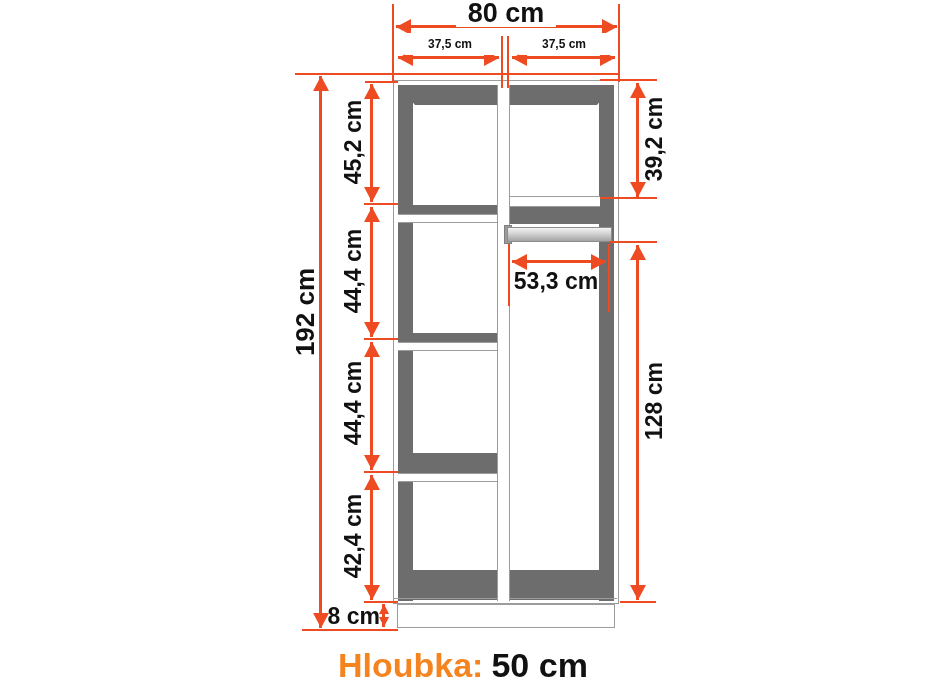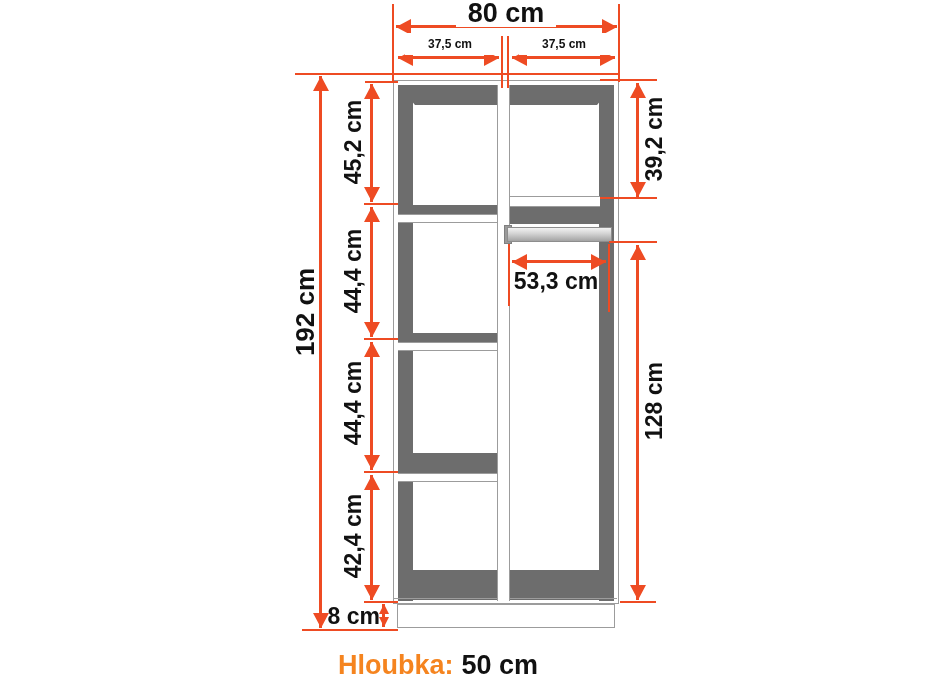--- a/index.html
+++ b/index.html
@@ -59,21 +59,21 @@
     border-left:var(--al) solid var(--o);}
   .sm{--aw:5px;--al:10px;}
   
   .lbl{position:absolute;text-align:center;font-weight:600;color:var(--tx);z-index:6;white-space:nowrap;}
   .bgw{background:#fff;}
   .rot{transform:rotate(-90deg);}
   .f27{font-size:27px;line-height:27px;}
   .f26{font-size:26px;line-height:28px;}
   .f23{font-size:23px;line-height:26px;}
   .f20{font-size:12px;line-height:22px;}
-  .depth{position:absolute;left:338px;top:651px;font-size:27px;line-height:29px;z-index:6;}
+  .depth{position:absolute;left:338px;top:651px;font-size:34px;line-height:29px;z-index:6;}
   .depth .dl{color:var(--ho);font-weight:700;}
   .depth .dv{color:var(--tx);font-weight:600;margin-left:8px;}
 </style>
 </head>
 <body>
 
 <div class="canvas">
 
   <div class="carcass">
     <div class="p dark topband"></div>

